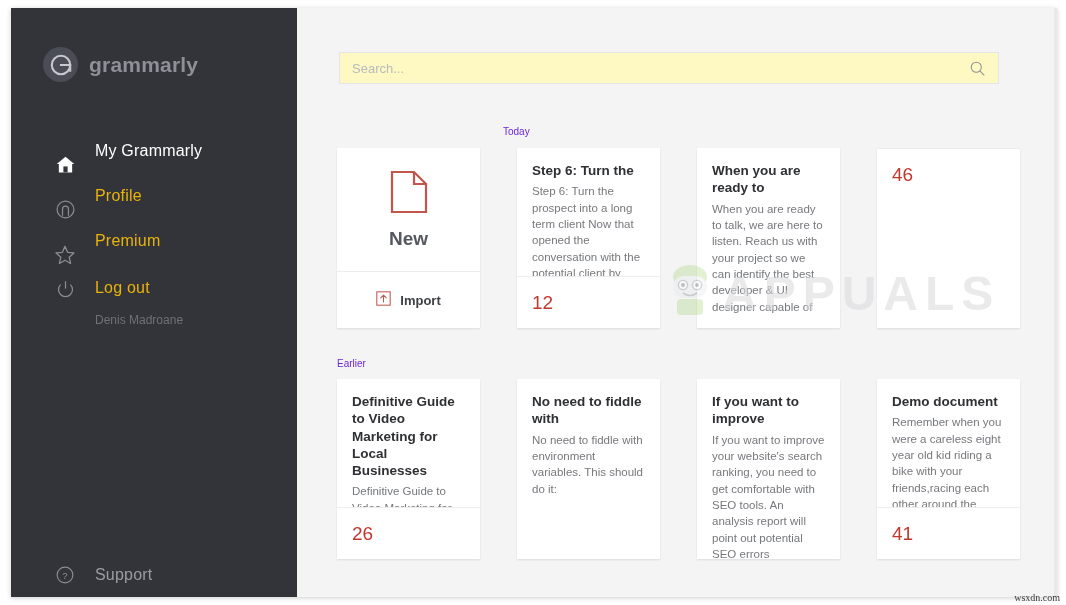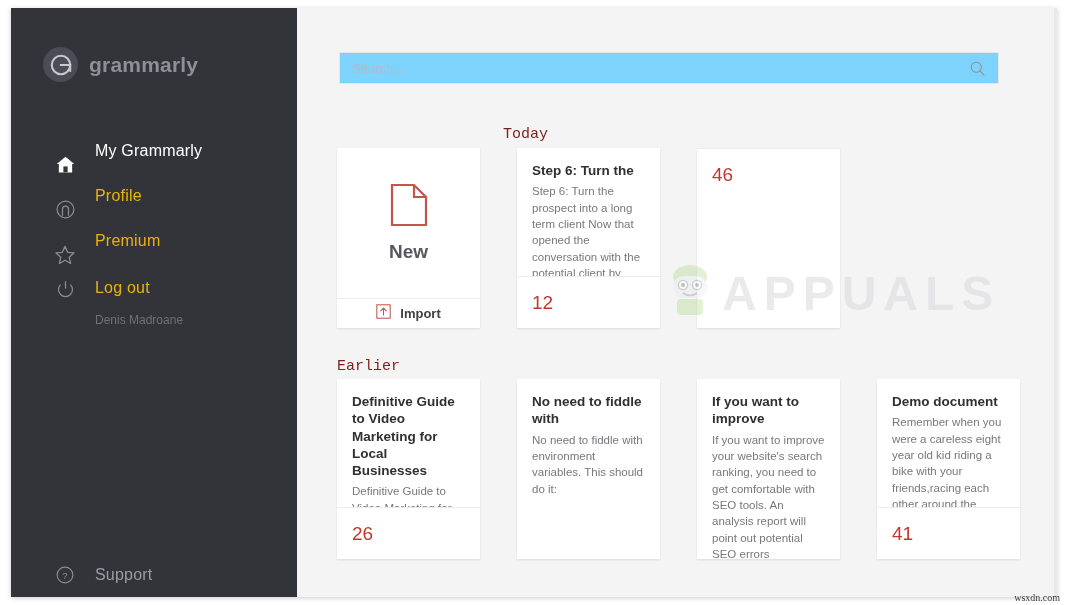--- a/index.html
+++ b/index.html
@@ -86,41 +86,40 @@
   .main {
     flex: 1 1 auto;
     position: relative;
     background: #f4f4f5;
     overflow: hidden;
   }
   .searchbar {
     position: absolute;
     left: 42px; top: 44px;
     width: 660px; height: 32px;
-    background: #7dd3fc;
+    background: #fef9c3;
     border: 1px solid #e6e6e8;
     display: flex; align-items: center;
     padding: 0 12px;
   }
   .searchbar input {
     border: 0; outline: 0;
     flex: 1 1 auto;
     font-family: "Liberation Sans", sans-serif;
     font-size: 13px;
     color: #55585e;
     background: transparent;
   }
   .searchbar input::placeholder { color: #b8babd; }
   .search-icon { flex: 0 0 auto; display: flex; }
 
   .section-label {
     position: absolute;
-    font-size: 15px;
-    color: #7f1d1d;
-    font-family: Liberation Mono, monospace;
+    font-size: 10px;
+    color: #6d28d9;
   }
   #label-today  { left: 206px; top: 118px; }
   #label-earlier{ left: 40px;  top: 350px; }
 
   .grid {
     position: absolute;
     left: 40px;
     display: flex;
     gap: 37px;
   }
@@ -173,21 +172,21 @@
   .new-top {
     flex: 1 1 auto;
     display: flex; flex-direction: column;
     align-items: center; justify-content: center;
     gap: 10px;
     font-weight: bold;
   }
   .new-label { font-size: 19px; color: #55585e; }
   .import-row {
     flex: 0 0 auto;
-    height: 30px;
+    height: 57px;
     border-top: 1px solid #ededee;
     display: flex; align-items: center; justify-content: center;
     gap: 9px;
   }
   .import-label { font-size: 13px; font-weight: bold; color: #3f4145; }
 
   
   .wm-appuals {
     position: absolute;
     left: 367px; top: 255px;
@@ -331,20 +330,26 @@
         <div class="card">
           <div class="card-body">
             <div class="card-title">Step 6: Turn the</div>
             <div class="card-snippet">Step 6: Turn the prospect into a long term client Now that opened the conversation with the potential client by</div>
           </div>
           <div class="card-footer">
             <span class="card-score">12</span>
           </div>
         </div>
 
+        <div class="card">
+          <div class="card-body">
+            <div class="card-title">When you are ready to</div>
+            <div class="card-snippet">When you are ready to talk, we are here to listen. Reach us with your project so we can identify the best developer &amp; UI designer capable of</div>
+          </div>
+        </div>
 
         <div class="card">
           <div class="card-footer">
             <span class="card-score">46</span>
           </div>
         </div>
 
       </div>
 
       <div class="section-label" id="label-earlier">Earlier</div>

